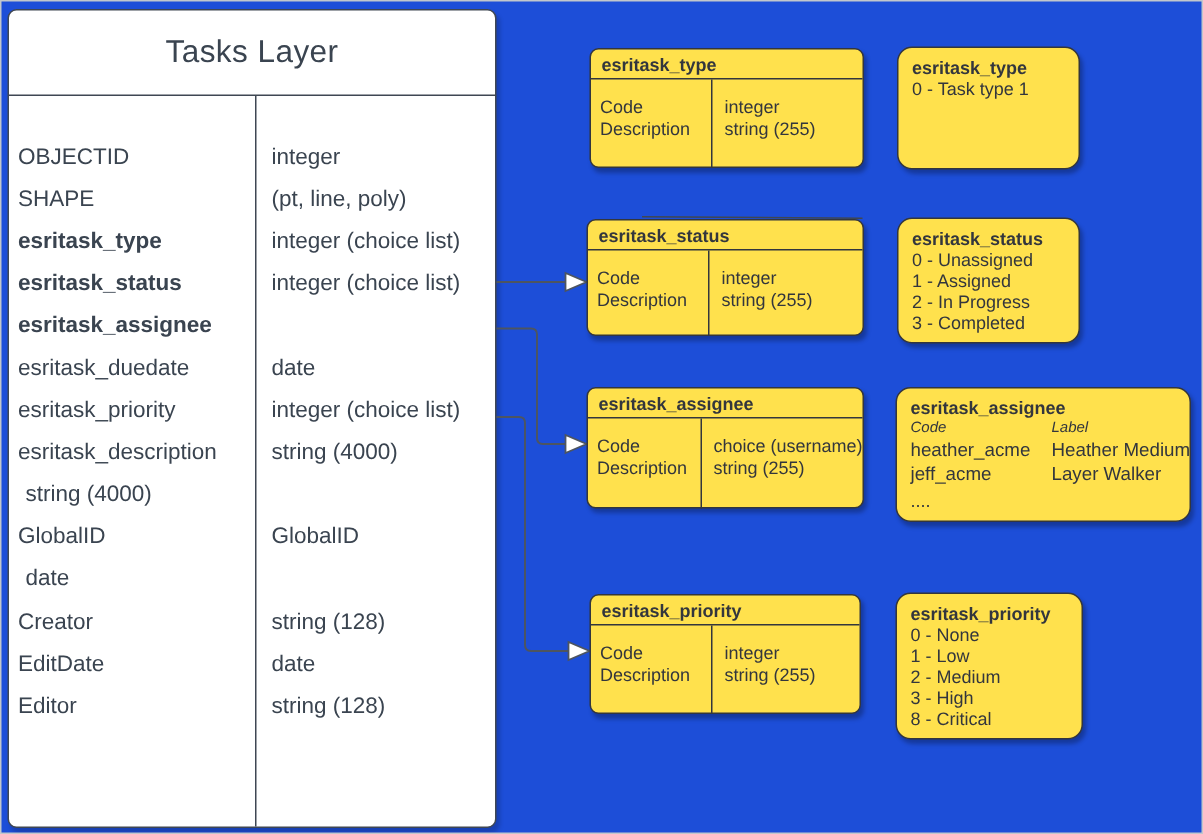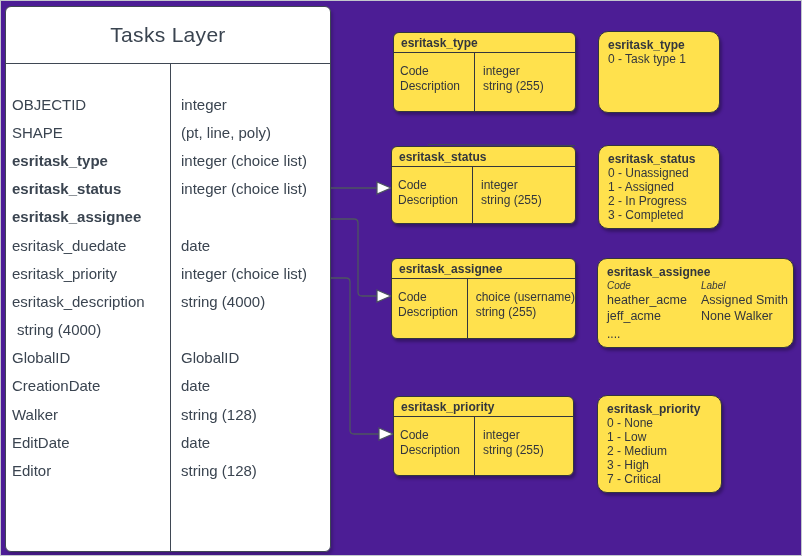--- a/index.html
+++ b/index.html
@@ -1,18 +1,18 @@
 <!DOCTYPE html>
 <html><head>
 <meta charset="utf-8">
 <style>
   html,body{margin:0;padding:0;background:#fff;}
   .canvas{
     position:relative;width:800px;height:554px;
-    border:1px solid #c2c7cc;background:#4c1d95;overflow:hidden;
+    border:1px solid #c2c7cc;background:#1d4ed8;overflow:hidden;
     font-family:"Liberation Sans",sans-serif;color:#3a4450;
   }
 
   
   .tasks-table{
     position:absolute;left:4px;top:5px;width:324px;height:544px;
     border:1px solid #3f4753;border-radius:6px;background:#fff;
     box-shadow:2px 3px 3px rgba(0,0,0,0.18);
   }
   .tasks-header{
@@ -103,25 +103,24 @@
           <span class="ftype">string (4000)</span>
         </div>
       <div class="field-row">
           <span class="ftype">string (4000)</span>
         </div>
       <div class="field-row">
           <span class="fname">GlobalID</span>
           <span class="ftype">GlobalID</span>
         </div>
       <div class="field-row">
-          <span class="fname">CreationDate</span>
           <span class="ftype">date</span>
         </div>
       <div class="field-row">
-          <span class="fname">Walker</span>
+          <span class="fname">Creator</span>
           <span class="ftype">string (128)</span>
         </div>
       <div class="field-row">
           <span class="fname">EditDate</span>
           <span class="ftype">date</span>
         </div>
       <div class="field-row">
           <span class="fname">Editor</span>
           <span class="ftype">string (128)</span>
         </div>
@@ -206,29 +205,29 @@
     <div class="list-item">2 - In Progress</div>
     <div class="list-item">3 - Completed</div>
   </div>
 
   <div class="list-box" style="left:596px;top:257px;width:197px;height:90px;">
     <div class="list-title">esritask_assignee</div>
     <div class="assignee-grid">
       <div class="assignee-colhead">Code</div>
       <div class="assignee-colhead">Label</div>
       <div class="assignee-cell">heather_acme</div>
-      <div class="assignee-cell">Assigned Smith</div>
+      <div class="assignee-cell">Heather Medium</div>
       <div class="assignee-cell">jeff_acme</div>
-      <div class="assignee-cell">None Walker</div>
+      <div class="assignee-cell">Layer Walker</div>
     </div>
     <div class="assignee-ellipsis">....</div>
   </div>
 
   <div class="list-box" style="left:596px;top:394px;width:125px;height:98px;">
     <div class="list-title">esritask_priority</div>
     <div class="list-item">0 - None</div>
     <div class="list-item">1 - Low</div>
     <div class="list-item">2 - Medium</div>
     <div class="list-item">3 - High</div>
-    <div class="list-item">7 - Critical</div>
+    <div class="list-item">8 - Critical</div>
   </div>
 
 </div>
 
 </body></html>

